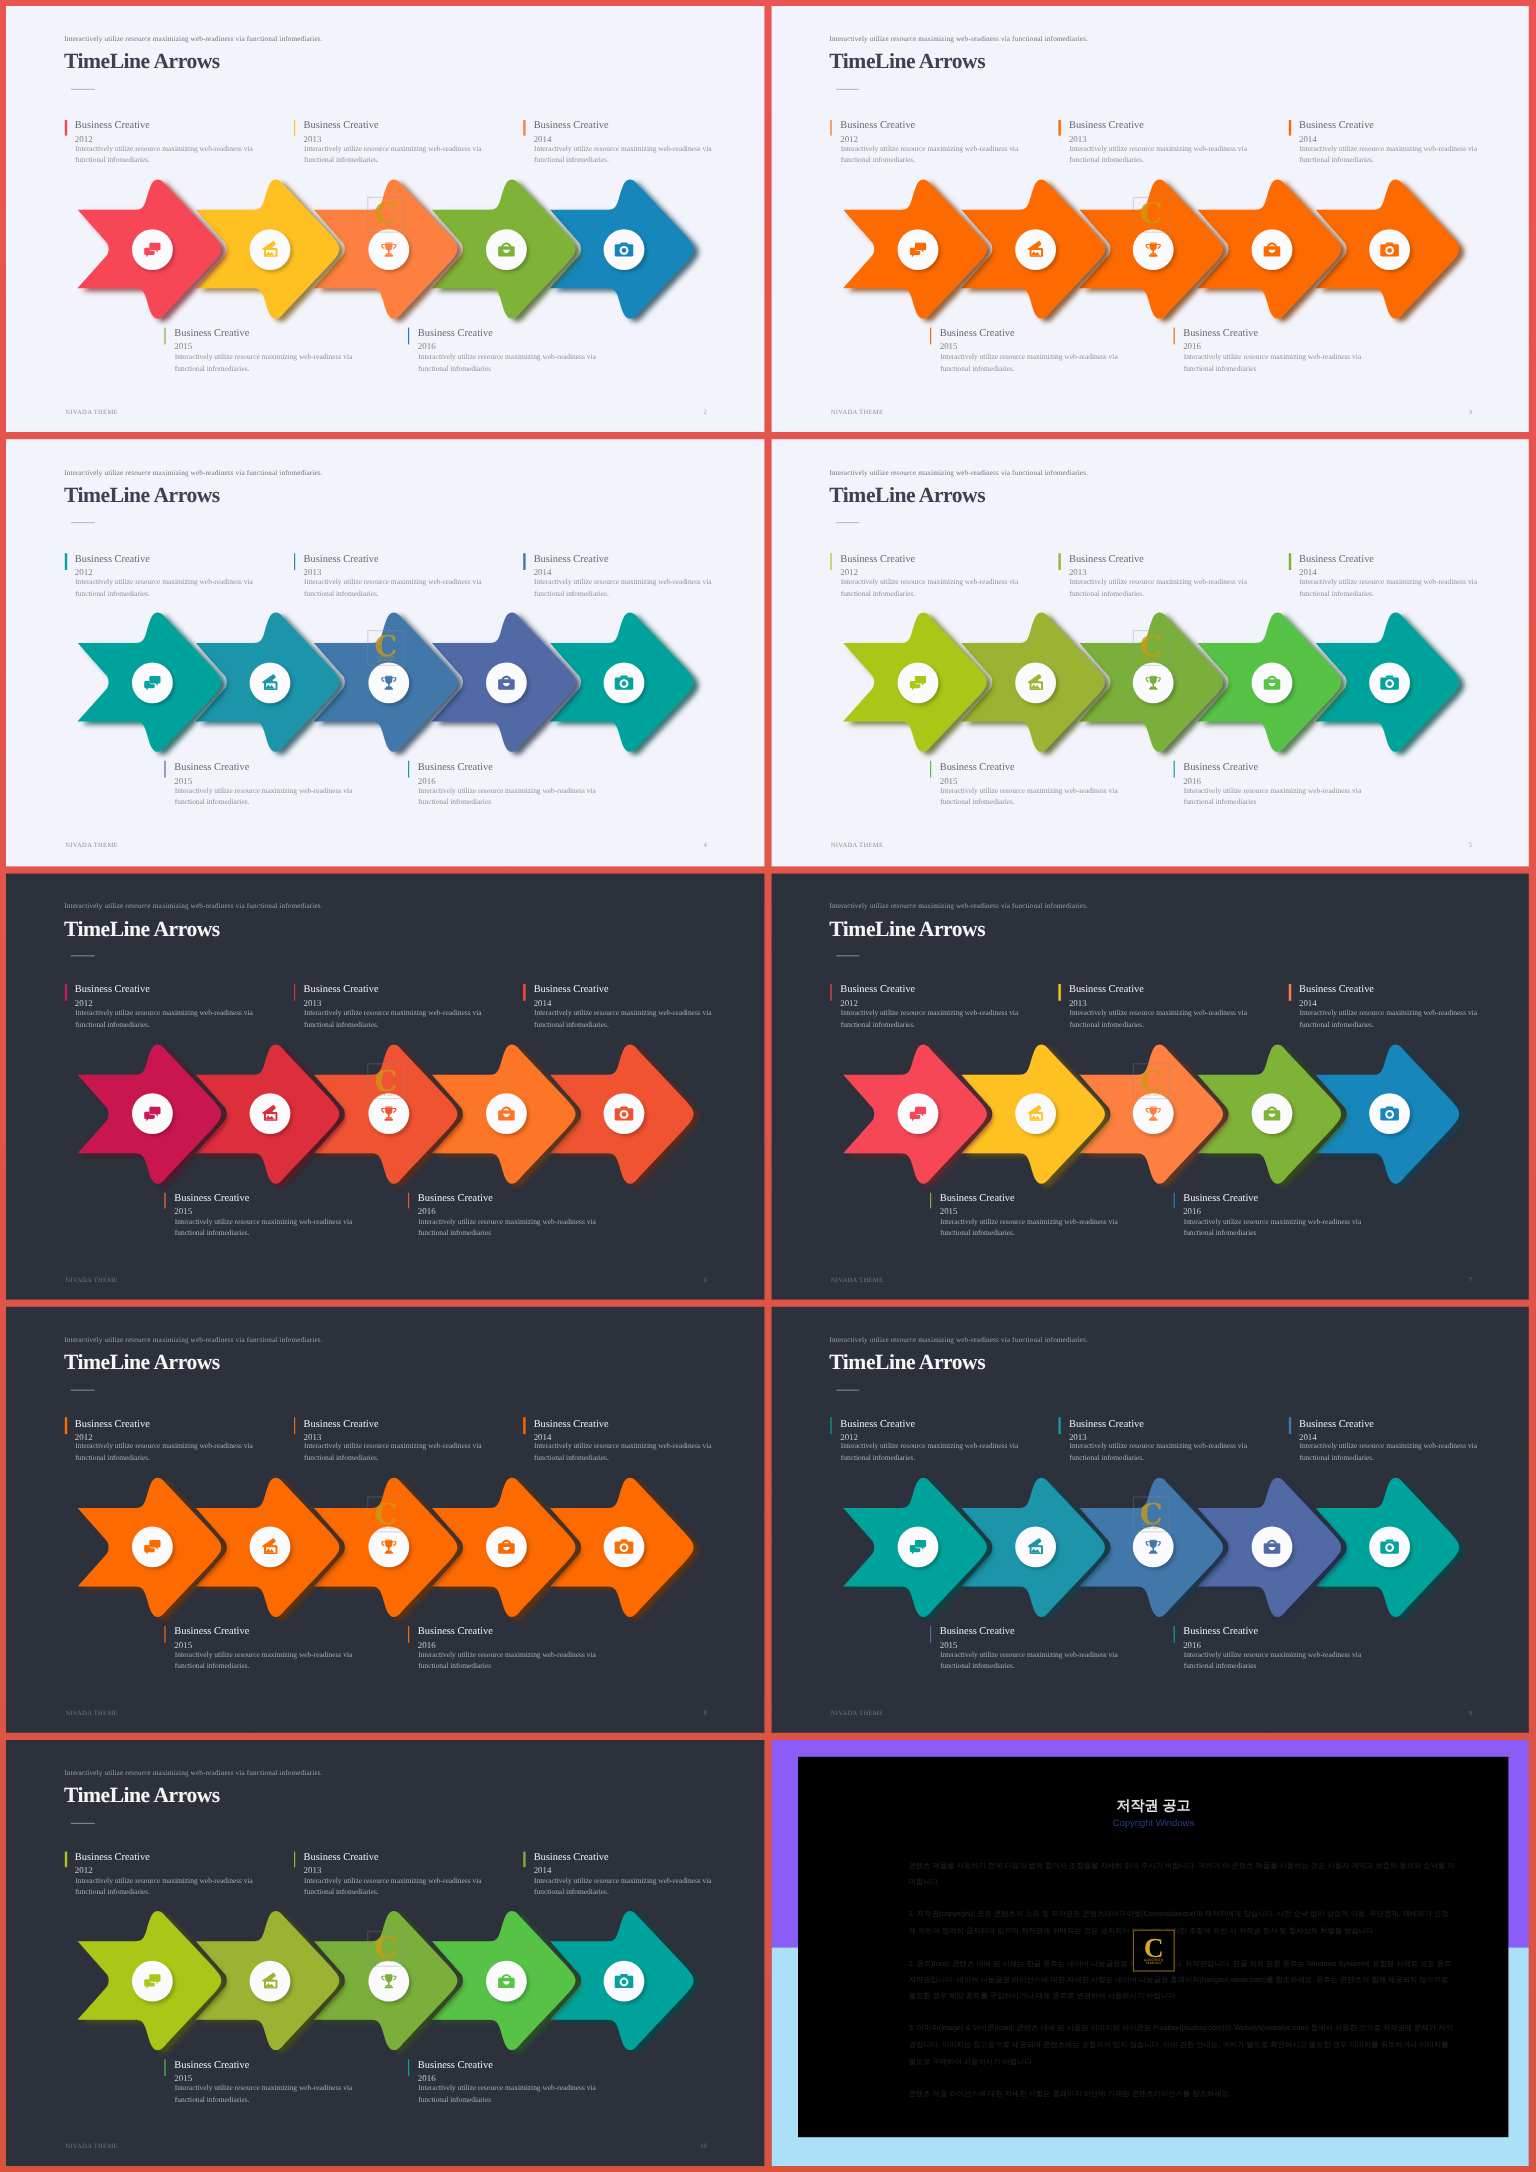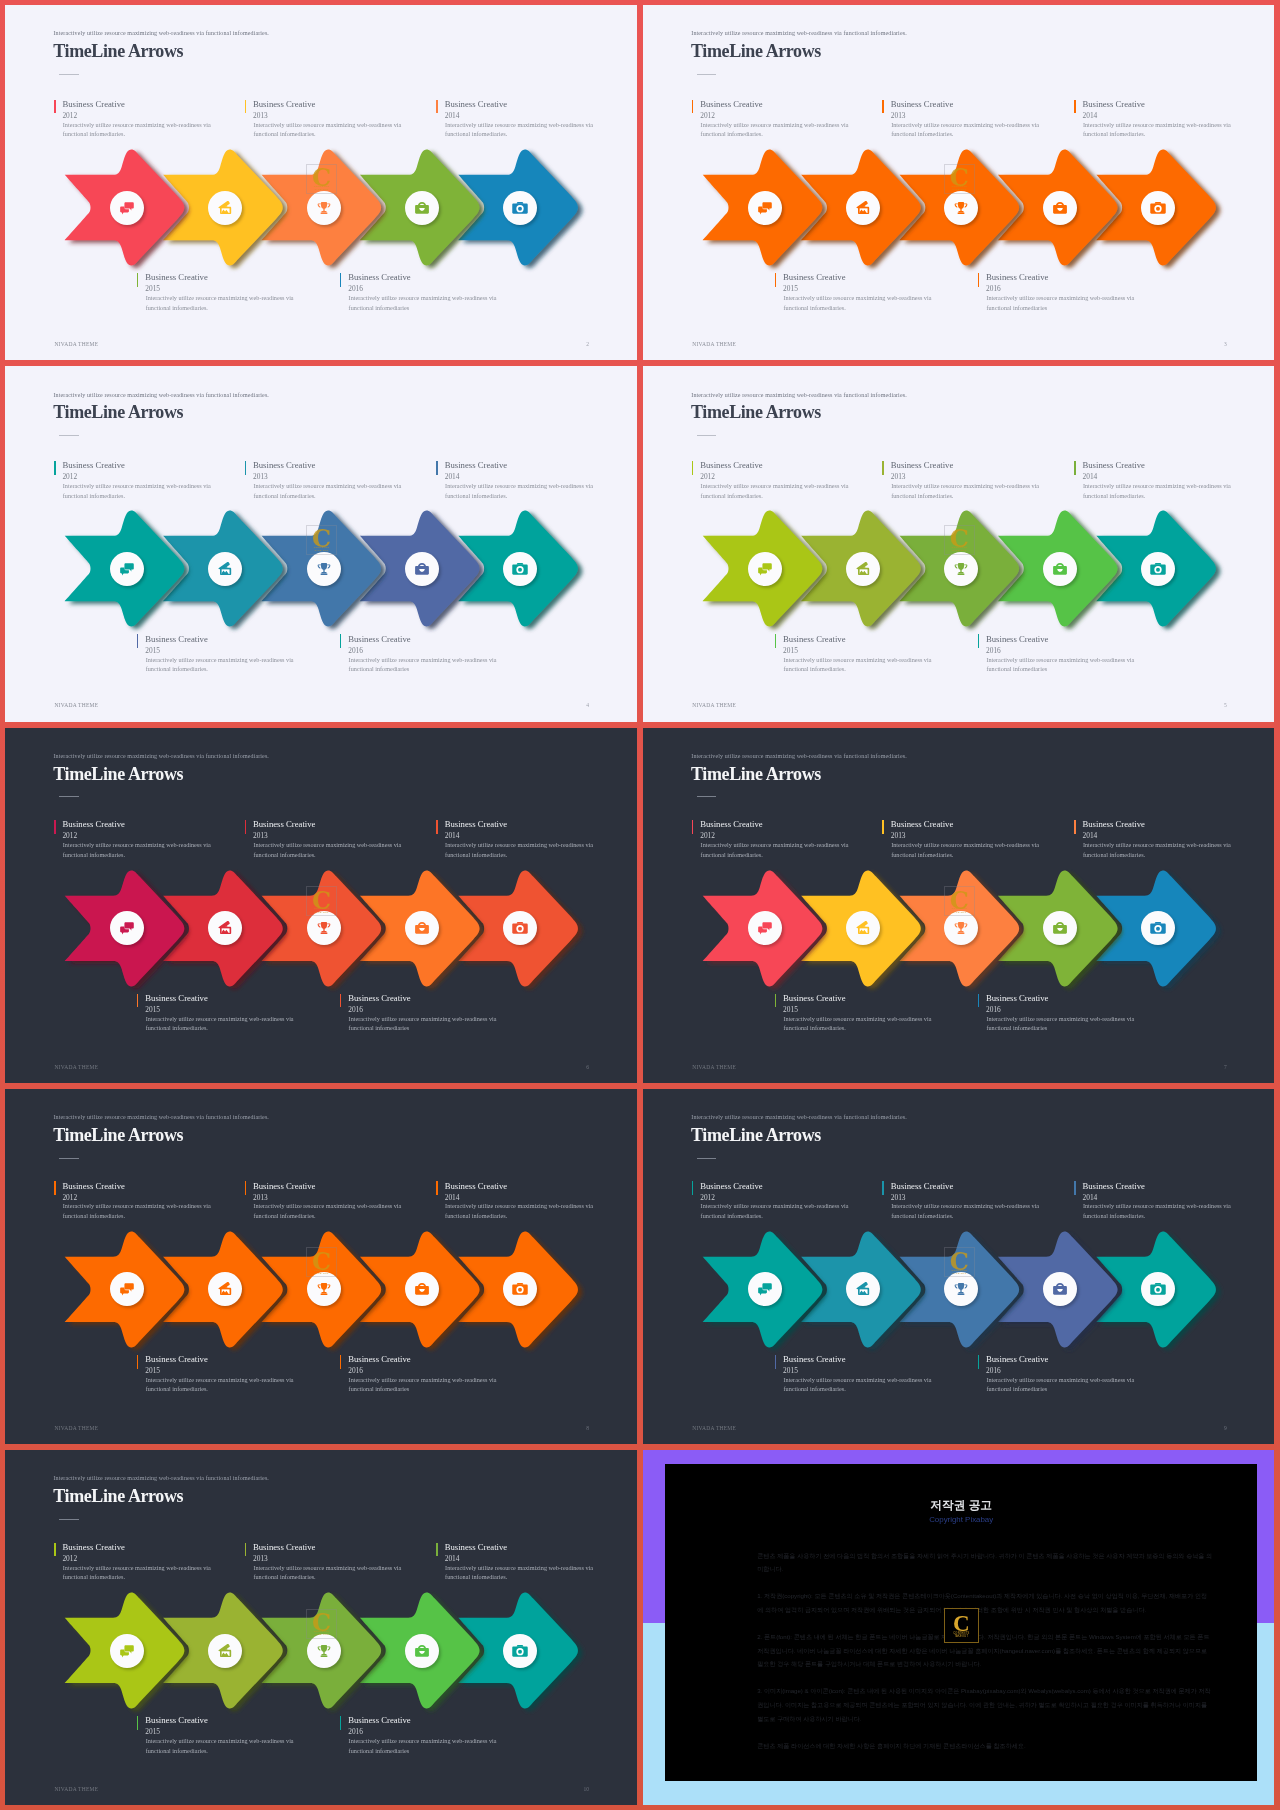--- a/index.html
+++ b/index.html
@@ -1136,21 +1136,21 @@
         <div class="l1">CONTENTS</div>
         <div class="l2">TAKE OUT</div>
       </div>
       <div class="footer">NIVADA THEME</div>
       <div class="pagenum">10</div>
     </div>
     <div class="cslide">
       <div class="lower"></div>
       <div class="cbox">
         <div class="ctitle">저작권 공고</div>
-        <div class="csub">Copyright Pixabay</div>
+        <div class="csub">Copyright Windows</div>
         <div class="cbody">
           <p>콘텐츠 제품을 사용하기 전에 다음의 법적 합의서 조항들을 자세히 읽어 주시기 바랍니다. 귀하가 이 콘텐츠 제품을 사용하는 것은 사용자 계약과 보증의 동의와 승낙을 의미합니다.</p>
           <p>1. 저작권(copyright): 모든 콘텐츠의 소유 및 저작권은 콘텐츠테이크아웃(Contenttakeout)과 제작자에게 있습니다. 사전 승낙 없이 상업적 이용, 무단전재, 재배포가 인정에 의하여 엄격히 금지되어 있으며 저작권에 위배되는 것은 금지되어 있습니다. 이러한 조항에 위반 시 저작권 민사 및 형사상의 처벌을 받습니다.</p>
           <p>2. 폰트(font): 콘텐츠 내에 된 서체는 한글 폰트는 네이버 나눔글꼴로 제작되었습니다. 저작권입니다. 한글 외의 본문 폰트는 Windows System에 포함된 서체로 모든 폰트 저작권입니다. 네이버 나눔글꼴 라이선스에 대한 자세한 사항은 네이버 나눔글꼴 홈페이지(hangeul.naver.com)를 참조하세요. 폰트는 콘텐츠의 함께 제공되지 않으므로 필요한 경우 해당 폰트를 구입하시거나 대체 폰트로 변경하여 사용하시기 바랍니다.</p>
           <p>3. 이미지(image) &amp; 아이콘(icon): 콘텐츠 내에 된 사용된 이미지와 아이콘은 Pixabay(pixabay.com)와 Webalys(webalys.com) 등에서 사용한 것으로 저작권에 문제가 저작권입니다. 이미지는 참고용으로 제공되며 콘텐츠에는 포함되어 있지 않습니다. 이에 관한 안내는, 귀하가 별도로 확인하시고 필요한 경우 이미지를 취득하거나 이미지를 별도로 구매하여 사용하시기 바랍니다.</p>
           <p>콘텐츠 제품 라이선스에 대한 자세한 사항은 홈페이지 하단에 기재된 콘텐츠라이선스를 참조하세요.</p>
         </div>
         <div class="cbadge">
           <div class="cc">C</div>
           <div class="l1">CONTENTS</div>

